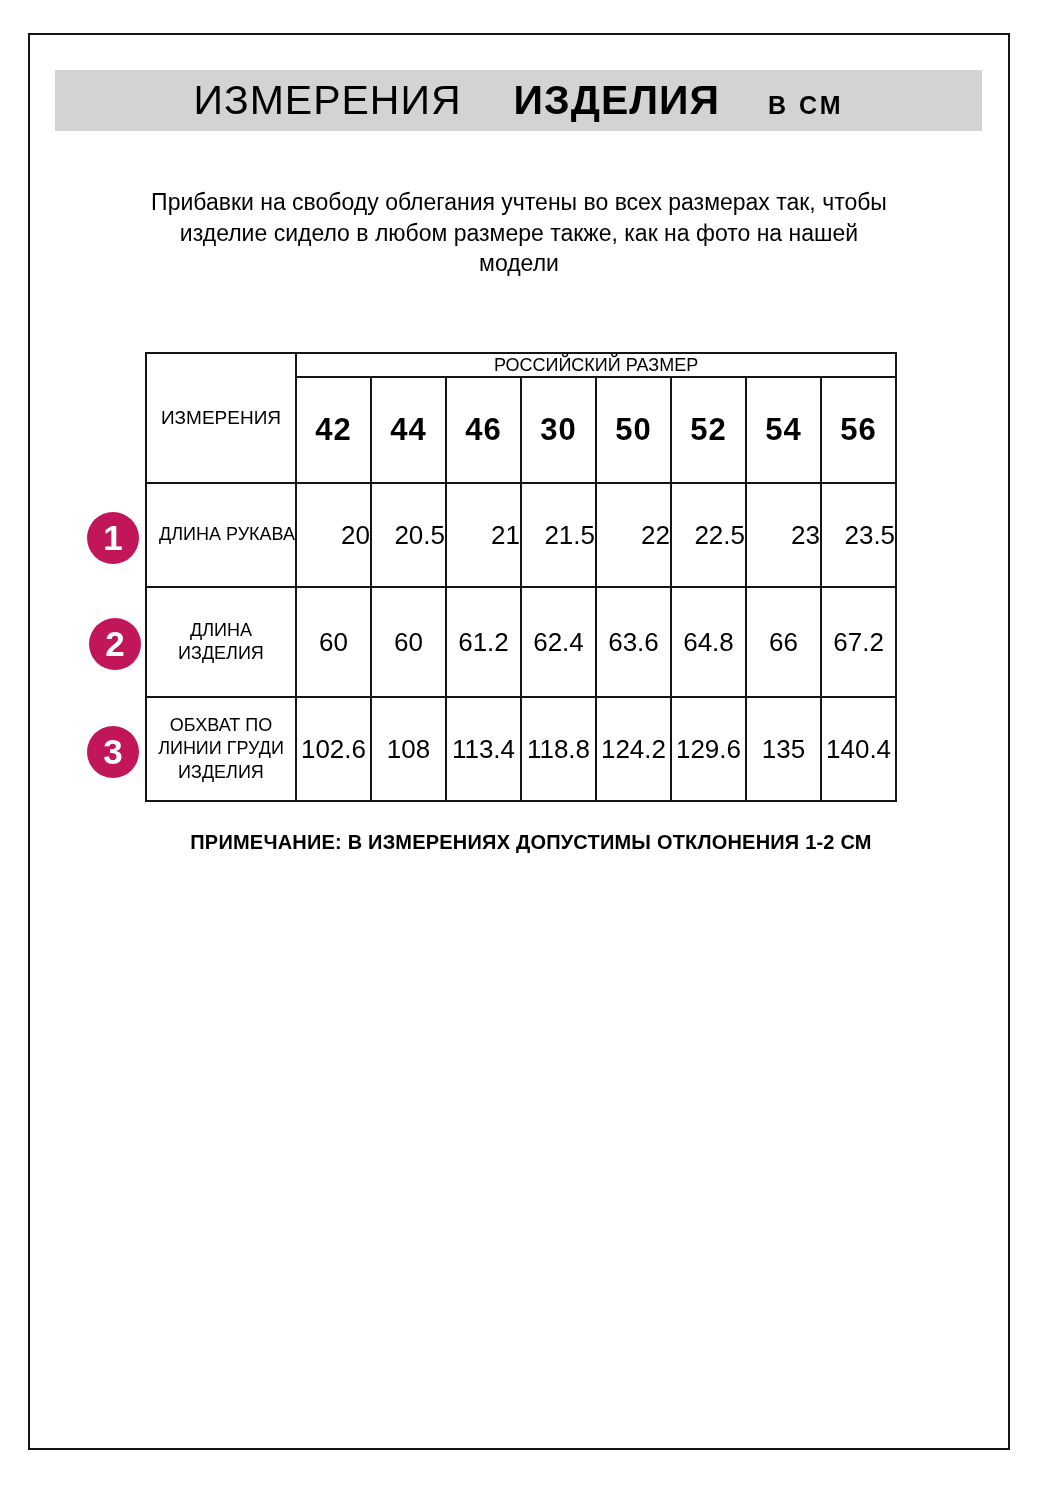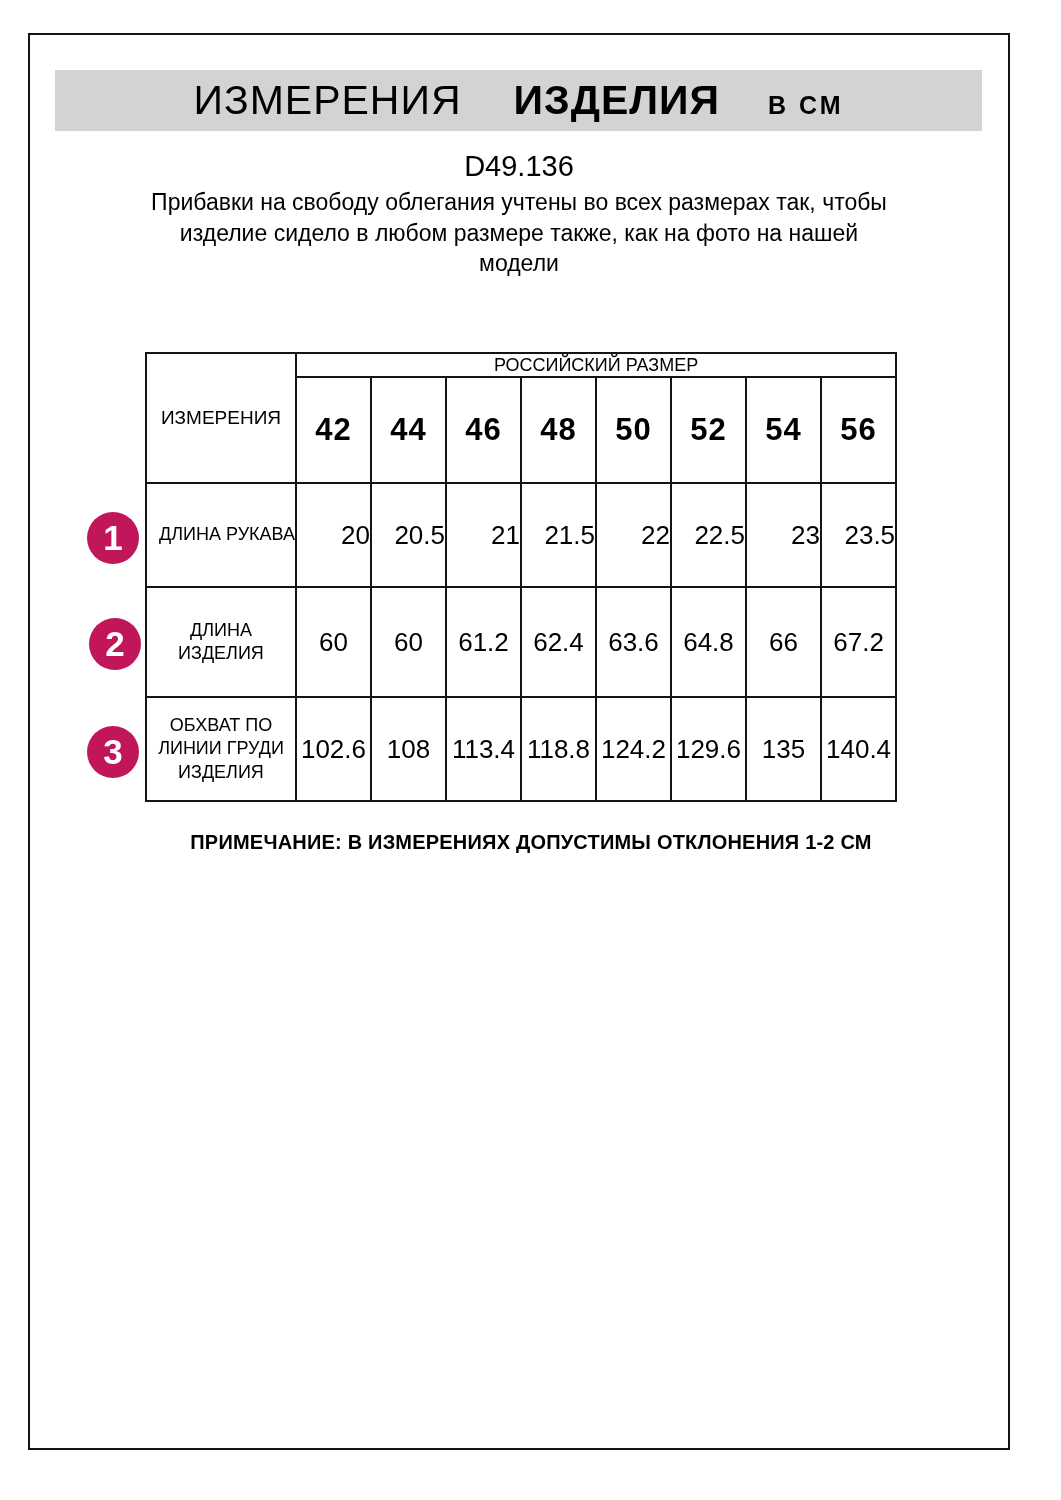--- a/index.html
+++ b/index.html
@@ -58,21 +58,20 @@
 
 <div class="page">
   <div class="frame"></div>
 
   <div class="banner">
     <span class="t1">ИЗМЕРЕНИЯ</span>
     <span class="t2">ИЗДЕЛИЯ</span>
     <span class="t3">В СМ</span>
   </div>
 
-  <div class="model">D49.136</div>
 
   <div class="desc">Прибавки на свободу облегания учтены во всех размерах так, чтобы
 изделие сидело в любом размере также, как на фото на нашей
 модели</div>
 
   <table class="size-table">
     <colgroup>
       <col class="c-label">
       <col class="c-size">
         <col class="c-size">
@@ -85,21 +84,21 @@
     </colgroup>
     <tbody>
       <tr class="r-group">
         <td class="corner-cell" rowspan="2">ИЗМЕРЕНИЯ</td>
         <td class="group-cell" colspan="8">РОССИЙСКИЙ РАЗМЕР</td>
       </tr>
       <tr class="r-sizes">
         <td>42</td>
         <td>44</td>
         <td>46</td>
-        <td>48</td>
+        <td>30</td>
         <td>50</td>
         <td>52</td>
         <td>54</td>
         <td>56</td>
       </tr>
       <tr class="r-data r1">
         <td class="lbl">ДЛИНА РУКАВА</td>
         <td class="val">20</td>
         <td class="val">20.5</td>
         <td class="val">21</td>

